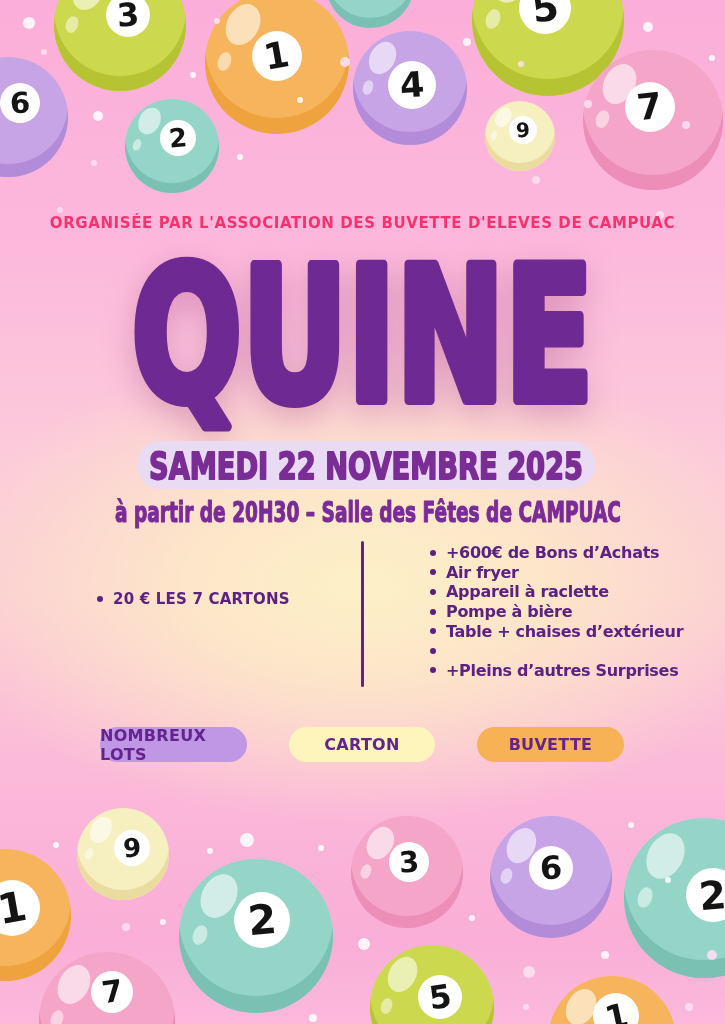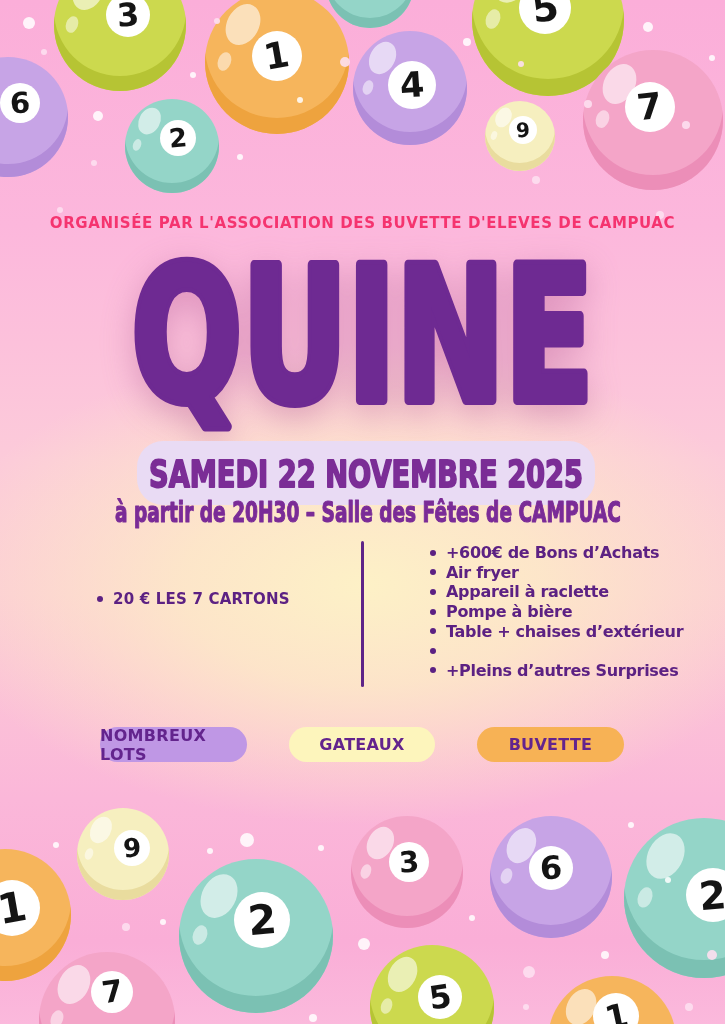--- a/index.html
+++ b/index.html
@@ -25,21 +25,21 @@
   .numcircle span{font-weight:bold;color:#141414;line-height:1;}
   
   .organizer{
     position:absolute;left:0;top:214px;width:725px;text-align:center;
     color:#f5346f;font-size:15px;font-weight:bold;letter-spacing:.6px;
   }
   .title-svg{position:absolute;left:0;top:240px;
     filter:drop-shadow(0 10px 16px rgba(170,80,140,.38));}
   .title-svg text{font-family:"DejaVu Sans",sans-serif;font-weight:bold;}
   .date-banner{
-    position:absolute;left:137px;top:441px;width:458px;height:64px;
+    position:absolute;left:137px;top:441px;width:458px;height:48px;
     background:#e9dbf4;border-radius:26px;
     display:flex;align-items:center;justify-content:center;
   }
   .date-banner svg text,.subtitle-svg text{font-family:"DejaVu Sans",sans-serif;font-weight:bold;}
   .subtitle-svg{position:absolute;left:0;top:492px;}
   .divider{position:absolute;left:361px;top:541px;width:3px;height:146px;
     background:#5e2488;border-radius:2px;}
   ul.plist{list-style:none;margin:0;padding:0;position:absolute;}
   ul.plist li{display:flex;align-items:center;color:#5c2183;font-weight:bold;}
   ul.plist li .bdot{width:6px;height:6px;border-radius:50%;background:#5c2183;
@@ -263,16 +263,16 @@
     <li>
         <span class="bdot"></span>
       </li>
     <li>
         <span class="bdot"></span>
         <span>+Pleins d’autres Surprises</span>
       </li>
   </ul>
 
   <div class="badge b0" style="background: rgb(191, 151, 229);">NOMBREUX LOTS</div>
-  <div class="badge b1" style="background: rgb(253, 245, 188);">GATEAUX</div>
+  <div class="badge b1" style="background: rgb(253, 245, 188);">CARTON</div>
   <div class="badge b2" style="background: rgb(247, 178, 85);">BUVETTE</div>
 
 </div>
 
 </body></html>

